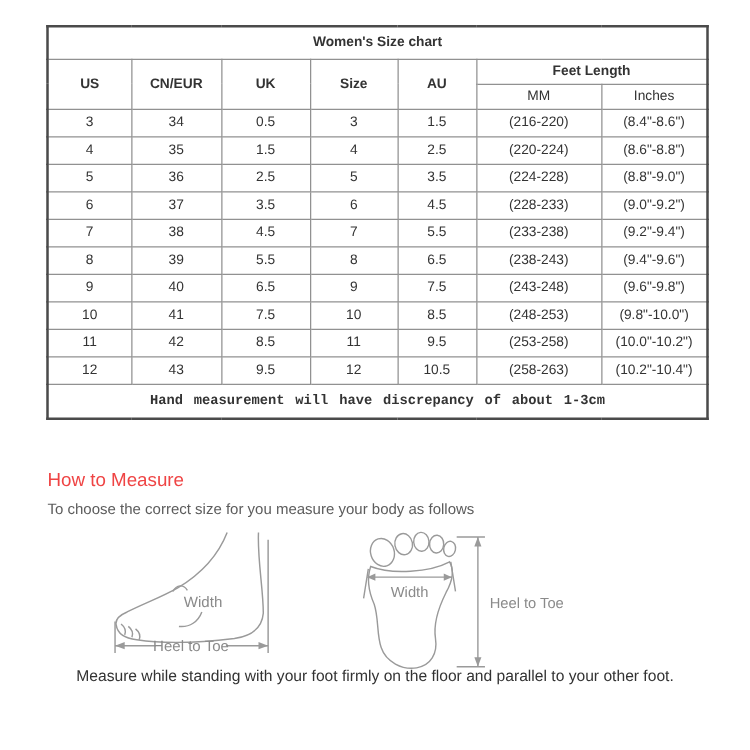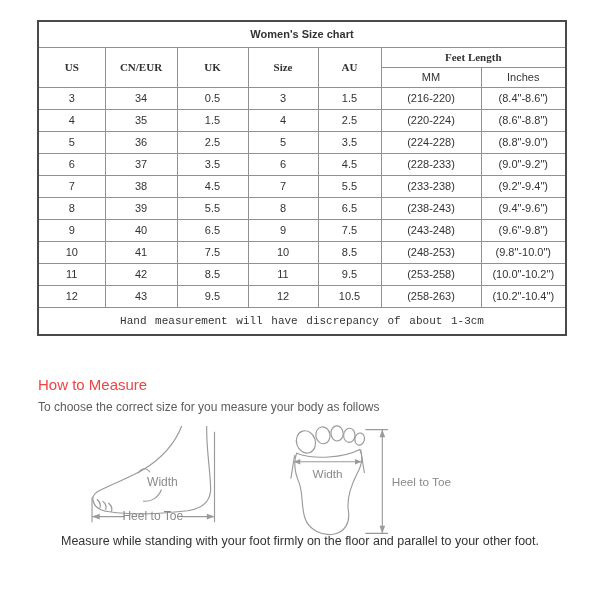--- a/index.html
+++ b/index.html
@@ -17,29 +17,29 @@
     border:2px solid #4a4a4a;
   }
   table.size-table td, table.size-table th {
     border:1px solid #919191; text-align:center; vertical-align:middle;
     font-size:11px; color:#333; background:#fff; padding:0 2px;
   }
   td.title-cell {
     height:26px; font-size:14px; font-weight:bold; color:#111; background:#fff;
   }
   th.main-h {
-    background:#e6e6e6; font-size:12px; font-weight:bold; color:#111; height:20px;font-family:Liberation Serif, serif;
+    background:#e6e6e6; font-size:12px; font-weight:bold; color:#111; height:20px;
   }
   th.sub-h {
     background:#e6e6e6; font-size:11px; font-weight:normal; color:#222; height:20px;
   }
   tbody td { height:22px; }
   td.note-cell {
     height:28px; font-family:"Liberation Mono","DejaVu Sans Mono",monospace;
-    font-weight:normal; font-size:11.5px; color:#111; word-spacing:2px;margin-top:20px;
+    font-weight:bold; font-size:11.5px; color:#111; word-spacing:2px;margin-top:20px;
   }
 
   
   .footnote {
     position:absolute; left:34px; top:355px;
     font-family:"Liberation Mono","DejaVu Sans Mono",monospace;
     font-weight:bold; font-size:11.5px; color:#111; word-spacing:2px;
   }
   .howto-heading { position:absolute; left:38px; top:376px; font-size:15px; color:#ef4444; }
   .howto-sub     { position:absolute; left:38px; top:400px; font-size:12px; color:#5c5c5c;text-align:center; }

